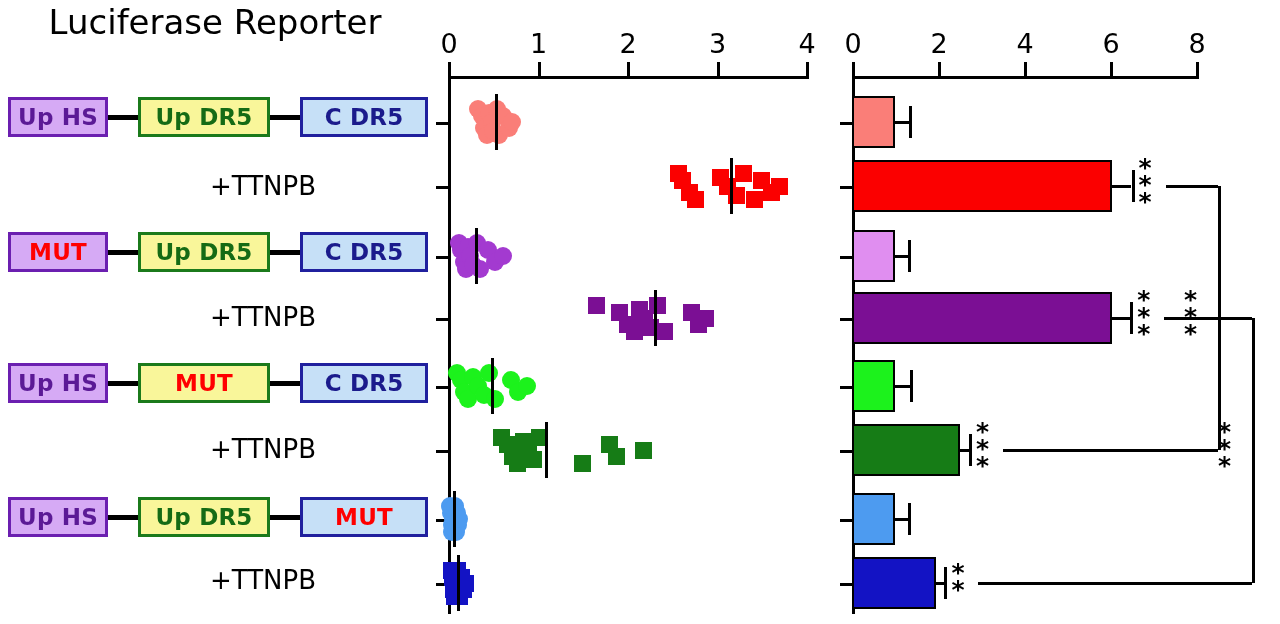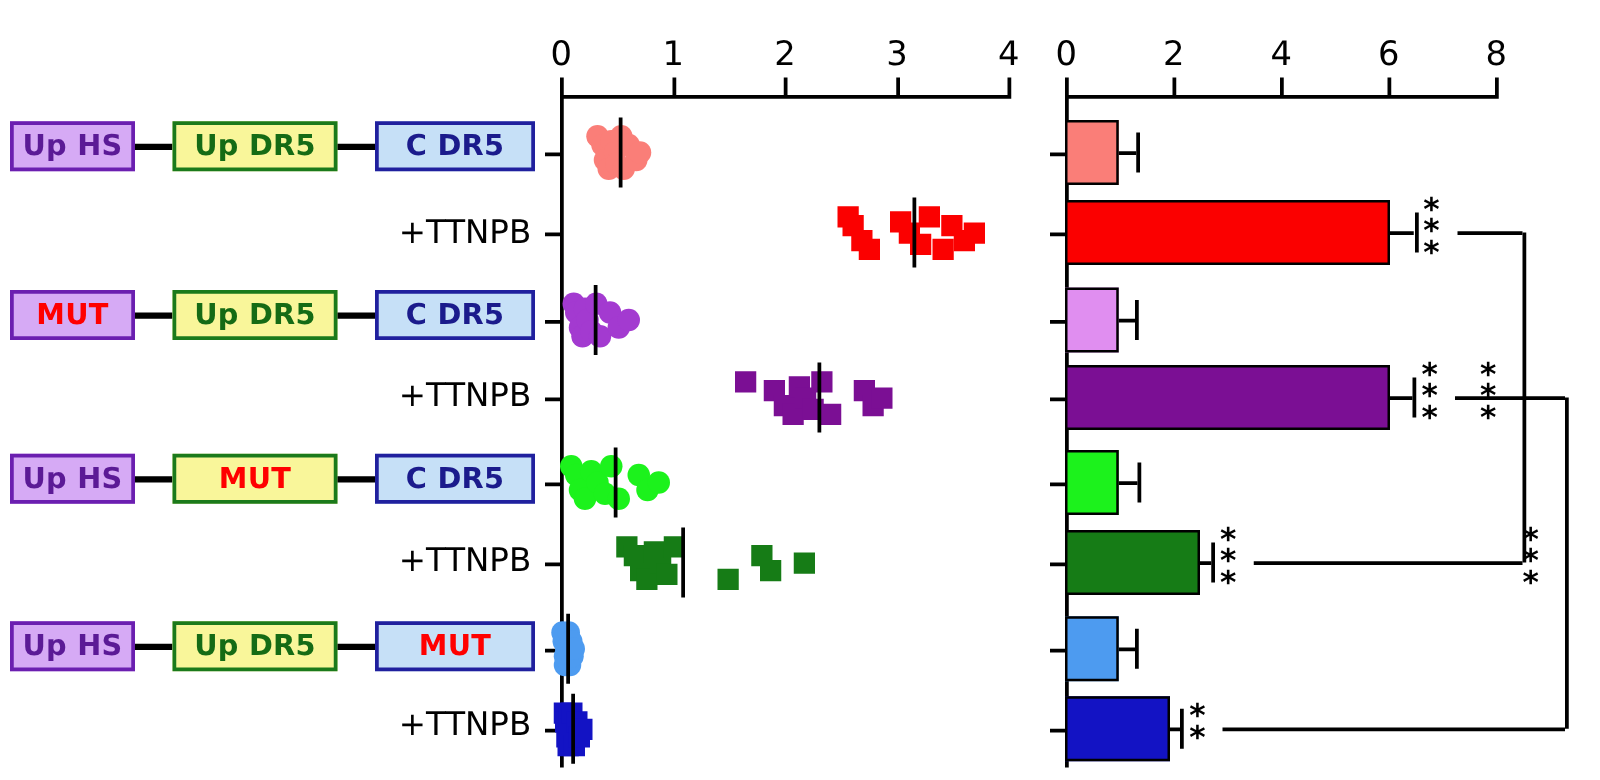--- a/index.html
+++ b/index.html
@@ -11,21 +11,21 @@
   
   .construct{position:absolute;height:42px;display:flex;align-items:center;text-align:right;}
   .cbox{height:40px;box-sizing:border-box;display:flex;align-items:center;justify-content:center;
         font-size:23px;font-weight:700;letter-spacing:.2px;}
   .cbox.hs{width:100px;background:#d6aaf5;border:3px solid #6b1fb0;color:#5b1a96;}
   .cbox.dr5{width:132px;background:#f9f69a;border:3px solid #1b7a1b;color:#156b15;}
   .cbox.cdr5{width:128px;background:#c6e0f7;border:3px solid #20209e;color:#1b1b8c;}
   .cbox .mut{color:#ff0000;}
   .link{width:30px;height:5px;background:#000;}
 
-  .plusT{position:absolute;font-size:26px;color:#000;text-align:right;white-space:nowrap;}
+  .plusT{position:absolute;font-size:26px;color:#000;white-space:nowrap;}
 
   
   .axisline{position:absolute;background:#000;}
   .tick{position:absolute;width:3px;background:#000;}
   .ticklab{position:absolute;font-size:27px;color:#000;text-align:center;width:40px;}
   .ytick{position:absolute;height:3px;width:12px;background:#000;}
 
   
   .pt{position:absolute;}
   .pt.c{border-radius:50%;}
@@ -38,20 +38,21 @@
 
   .stars{position:absolute;font-size:25px;line-height:17px;font-weight:700;color:#000;
          letter-spacing:0;white-space:pre;}
   .brk{position:absolute;background:#000;}
 </style>
 </head>
 <body>
 
 <div id="fig">
 
+  <div class="ttl" style="left:0px;top:2px;width:430px;">Luciferase Reporter</div>
 
   <div class="construct" style="left:8px;top:96px;">
     <div class="cbox hs">
         <span>Up HS</span>
       </div>
     <div class="link"></div>
     <div class="cbox dr5">
         <span>Up DR5</span>
       </div>
     <div class="link"></div>

